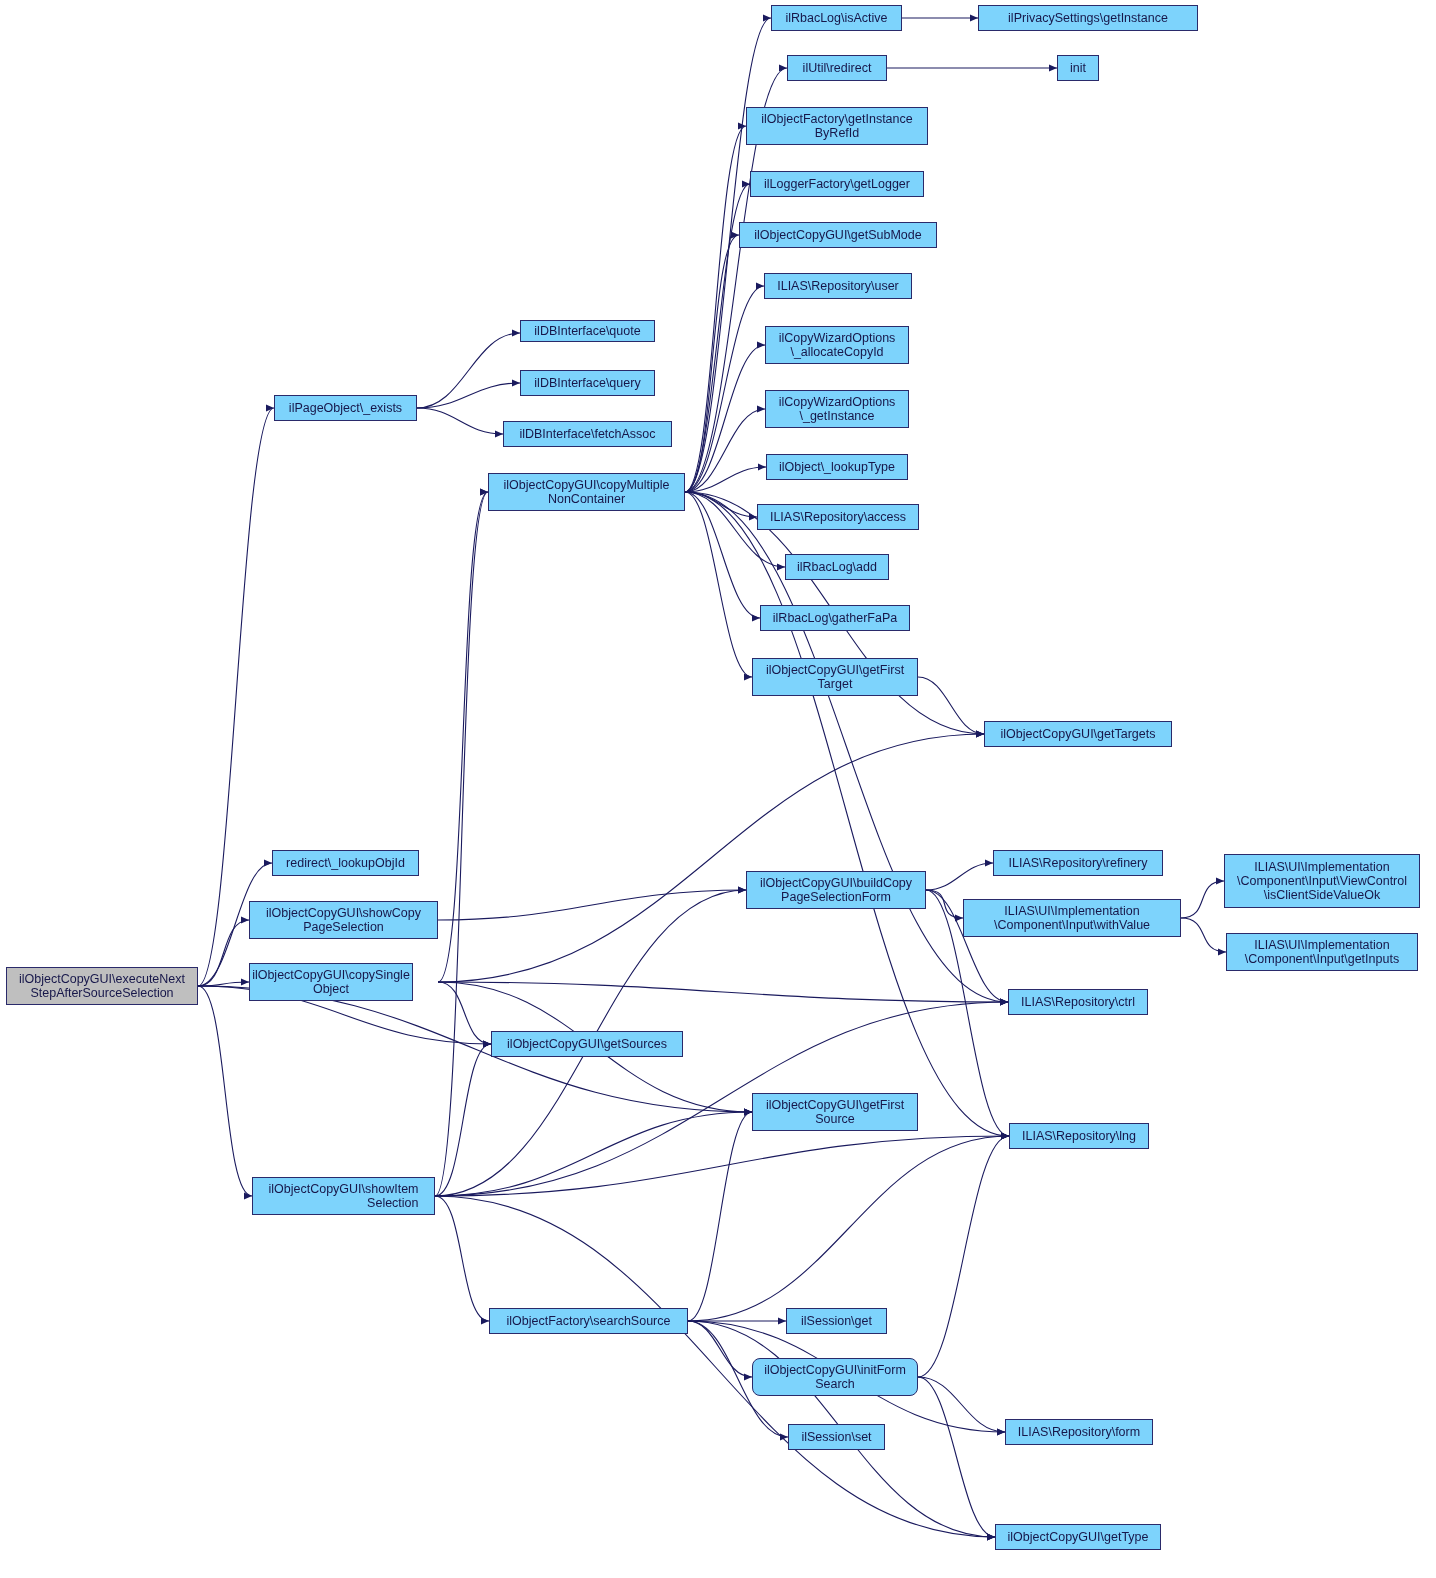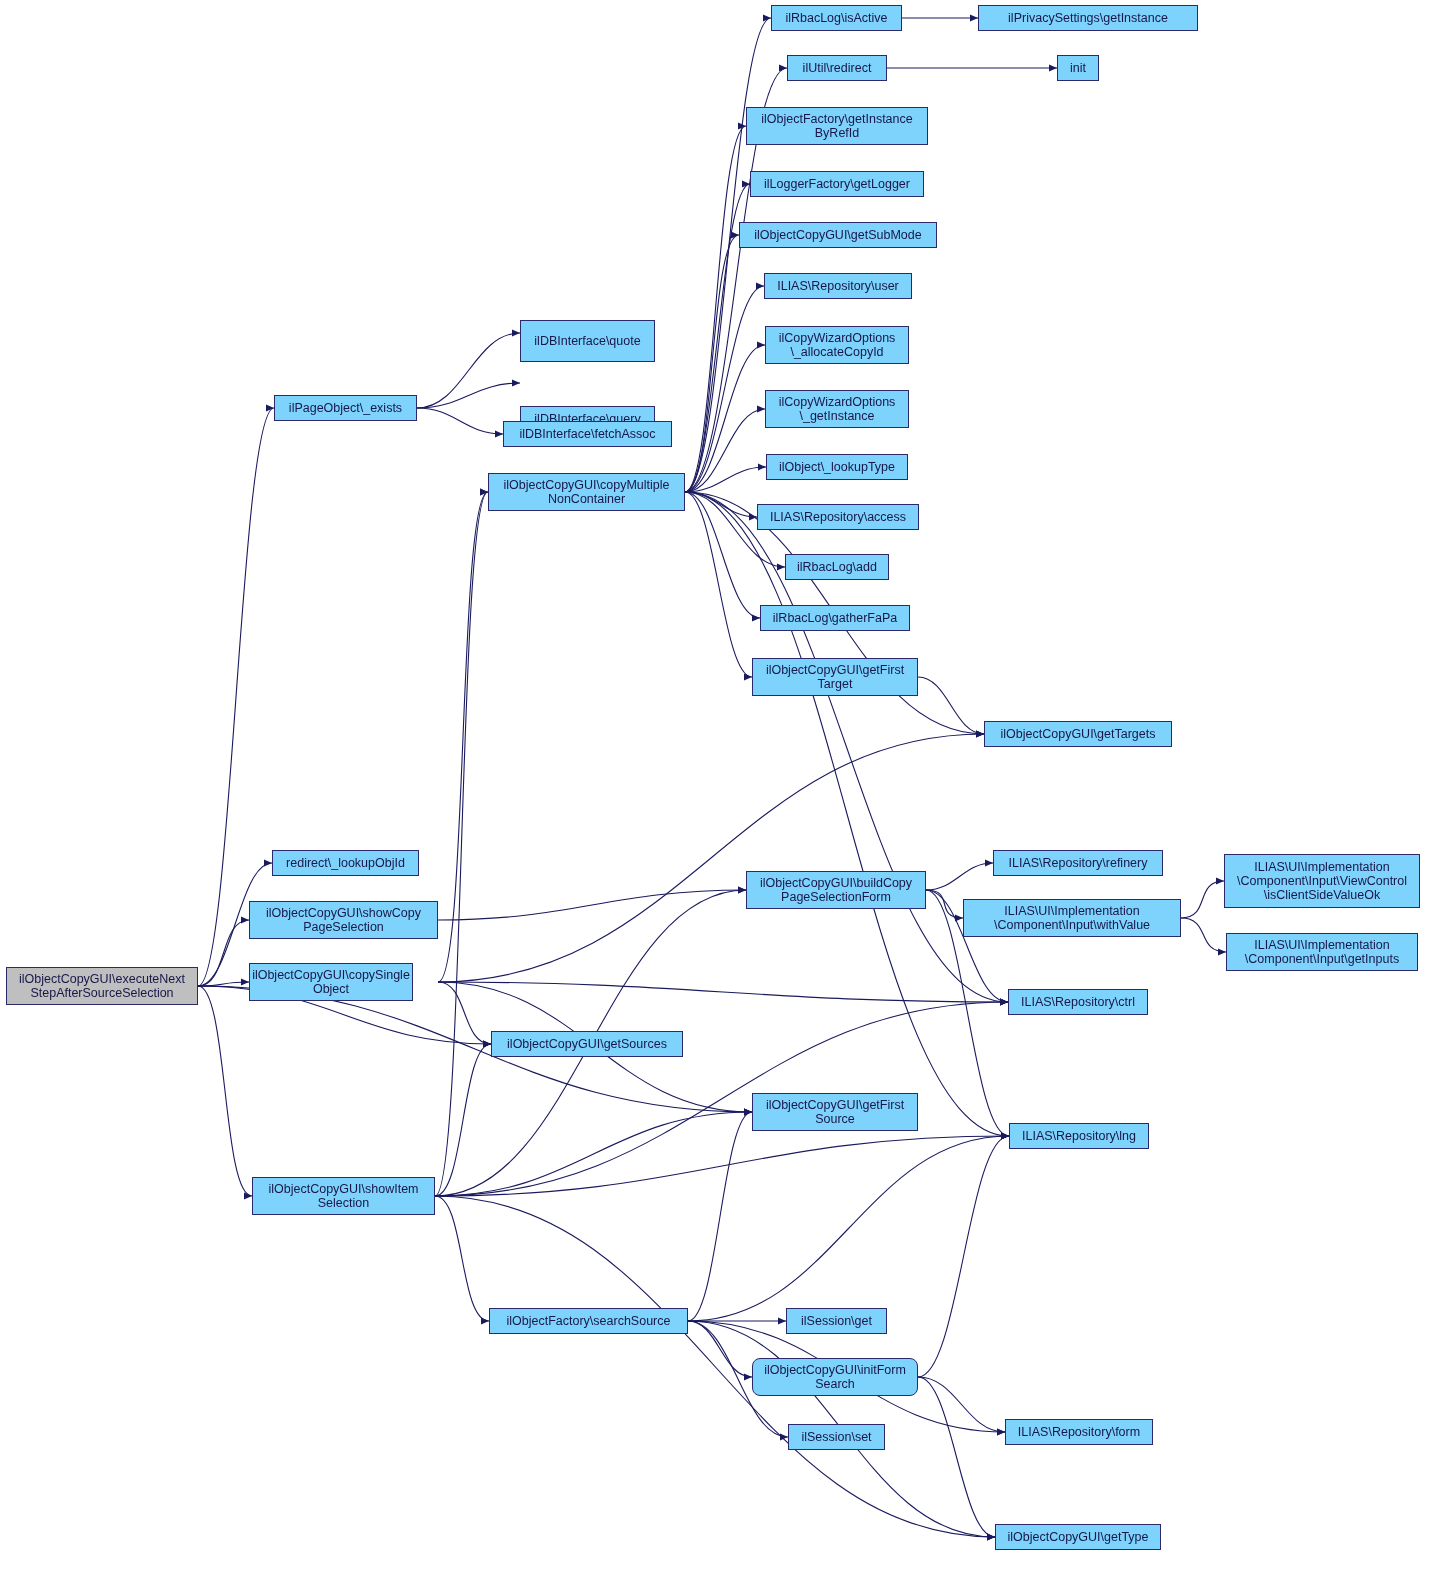--- a/index.html
+++ b/index.html
@@ -133,22 +133,22 @@
       <polygon points="1009,1136 1001,1132.6 1001,1139.4"></polygon>
       <path d="M 918 1377 C 957.15 1377, 965.85 1432, 1005 1432"></path>
       <polygon points="1005,1432 997,1428.6 997,1435.4"></polygon>
       <path d="M 918 1377 C 952.65 1377, 960.35 1537, 995 1537"></path>
       <polygon points="995,1537 987,1533.6 987,1540.4"></polygon>
     </svg>
   <div id="node-layer">
       <div class="node root" style="left: 6px; top: 967px; width: 192px; height: 38px;">ilObjectCopyGUI\executeNext
 StepAfterSourceSelection</div>
       <div class="node" style="left: 274px; top: 395px; width: 143px; height: 26px;">ilPageObject\_exists</div>
-      <div class="node" style="left: 520px; top: 320px; width: 135px; height: 42px;">ilDBInterface\quote</div>
-      <div class="node" style="left: 520px; top: 370px; width: 135px; height: 26px; margin-top: 36px;">ilDBInterface\query</div>
+      <div class="node" style="left: 520px; top: 320px; width: 135px; height: 22px;">ilDBInterface\quote</div>
+      <div class="node" style="left: 520px; top: 370px; width: 135px; height: 26px;">ilDBInterface\query</div>
       <div class="node" style="left: 503px; top: 421px; width: 169px; height: 26px;">ilDBInterface\fetchAssoc</div>
       <div class="node" style="left: 488px; top: 473px; width: 197px; height: 38px;">ilObjectCopyGUI\copyMultiple
 NonContainer</div>
       <div class="node" style="left: 771px; top: 5px; width: 131px; height: 26px;">ilRbacLog\isActive</div>
       <div class="node" style="left: 978px; top: 5px; width: 220px; height: 26px;">ilPrivacySettings\getInstance</div>
       <div class="node" style="left: 787px; top: 55px; width: 100px; height: 26px;">ilUtil\redirect</div>
       <div class="node" style="left: 1057px; top: 55px; width: 42px; height: 26px;">init</div>
       <div class="node" style="left: 746px; top: 107px; width: 182px; height: 38px;">ilObjectFactory\getInstance
 ByRefId</div>
       <div class="node" style="left: 750px; top: 171px; width: 174px; height: 26px;">ilLoggerFactory\getLogger</div>
@@ -178,21 +178,21 @@
 \Component\Input\withValue</div>
       <div class="node" style="left: 1224px; top: 854px; width: 196px; height: 54px;">ILIAS\UI\Implementation
 \Component\Input\ViewControl
 \isClientSideValueOk</div>
       <div class="node" style="left: 1226px; top: 933px; width: 192px; height: 38px;">ILIAS\UI\Implementation
 \Component\Input\getInputs</div>
       <div class="node" style="left: 1008px; top: 989px; width: 140px; height: 26px;">ILIAS\Repository\ctrl</div>
       <div class="node" style="left: 1009px; top: 1123px; width: 140px; height: 26px;">ILIAS\Repository\lng</div>
       <div class="node" style="left: 752px; top: 1093px; width: 166px; height: 38px;">ilObjectCopyGUI\getFirst
 Source</div>
-      <div class="node" style="left: 252px; top: 1177px; width: 183px; height: 38px;">ilObjectCopyGUI\showItem
+      <div class="node" style="left: 252px; top: 1177px; width: 183px; height: 38px; text-align: right;">ilObjectCopyGUI\showItem
 Selection</div>
       <div class="node" style="left: 489px; top: 1308px; width: 199px; height: 26px;">ilObjectFactory\searchSource</div>
       <div class="node" style="left: 786px; top: 1308px; width: 101px; height: 26px;">ilSession\get</div>
       <div class="node" style="left: 752px; top: 1358px; width: 166px; height: 38px; border-radius: 8px;">ilObjectCopyGUI\initForm
 Search</div>
       <div class="node" style="left: 788px; top: 1424px; width: 97px; height: 26px;">ilSession\set</div>
       <div class="node" style="left: 1005px; top: 1419px; width: 148px; height: 26px;">ILIAS\Repository\form</div>
       <div class="node" style="left: 995px; top: 1524px; width: 166px; height: 26px;">ilObjectCopyGUI\getType</div>
     </div>
 </div>

